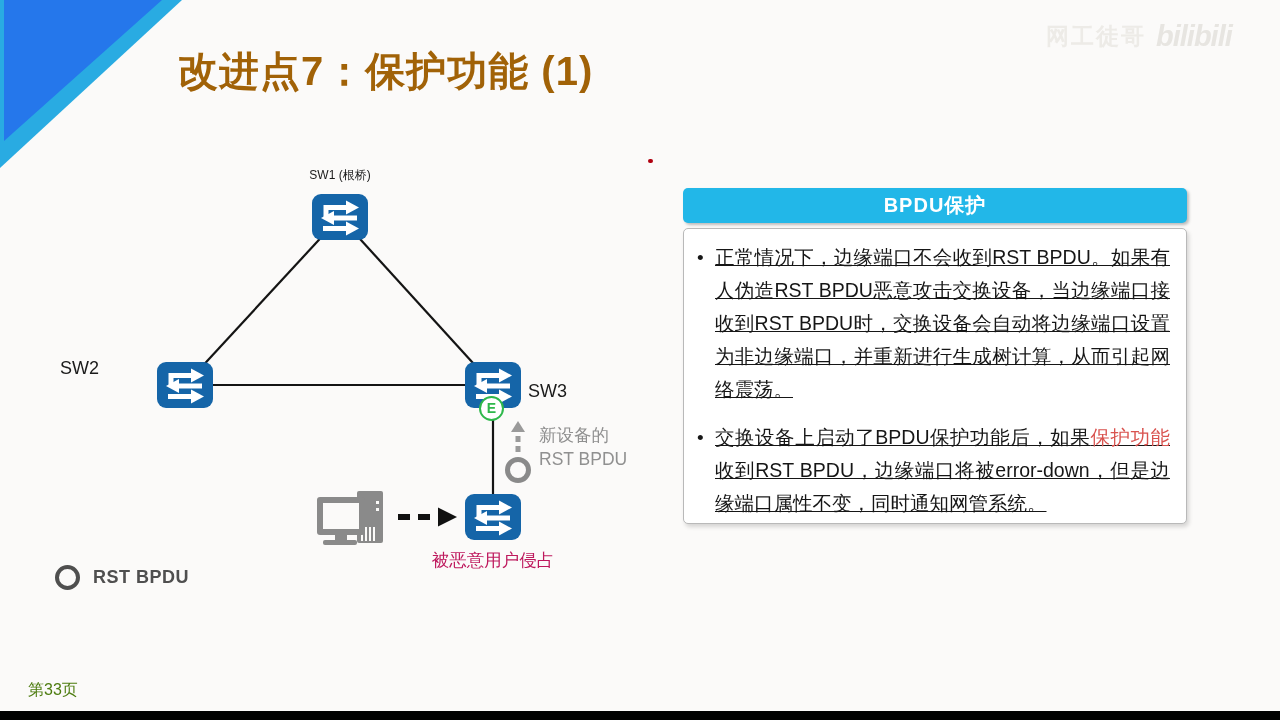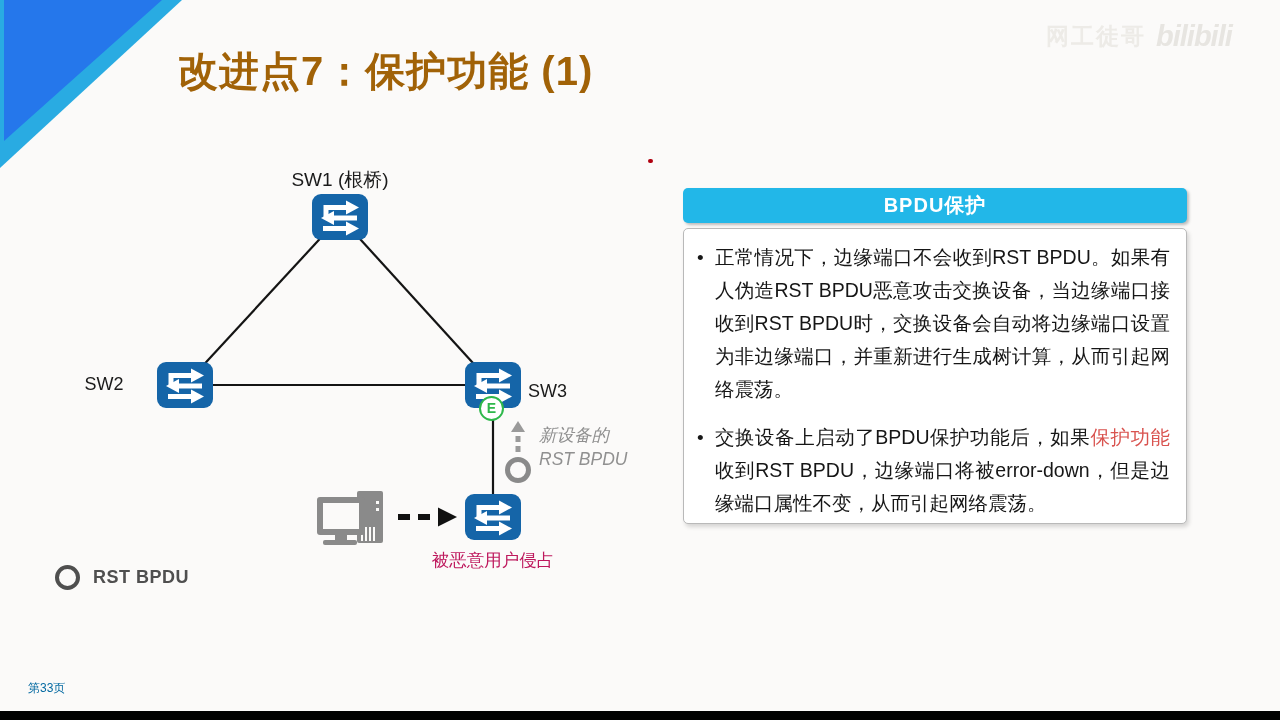--- a/index.html
+++ b/index.html
@@ -14,52 +14,52 @@
   .wm-cn{font-size:23px;font-weight:bold;color:#edebe7;letter-spacing:2px;}
   .wm-bili{font-size:29px;font-weight:bold;font-style:italic;color:#e7e5e1;letter-spacing:-1px;}
   
   .title{position:absolute;left:178px;top:44px;margin:0;font-size:40px;font-weight:800;
          color:#a16207;letter-spacing:1px;white-space:nowrap;}
   .laser-dot{position:absolute;left:648px;top:159px;width:5px;height:4px;background:#b00010;border-radius:2px;}
   
   .links{position:absolute;left:0;top:0;width:680px;height:720px;}
   .switch-node{position:absolute;width:56px;height:46px;}
   .node-label{position:absolute;font-size:18px;color:#1a1a1a;white-space:nowrap;}
-  .lbl-sw1{left:240px;top:167px;width:200px;text-align:center;font-size:19px;}
-  .lbl-sw2{left:60px;top:374px;width:88px;text-align:center;}
+  .lbl-sw1{left:240px;top:167px;width:200px;text-align:center;font-size:12px;}
+  .lbl-sw2{left:60px;top:358px;width:88px;text-align:left;}
   .lbl-sw3{left:528px;top:381px;}
   .e-badge{position:absolute;left:479px;top:396px;width:25px;height:25px;border-radius:50%;
            background:#fff;border:2.5px solid #2eb84b;box-sizing:border-box;color:#2eb84b;
            font-weight:bold;font-size:14px;line-height:20px;text-align:center;}
   .up-arrow{position:absolute;left:511px;top:421px;}
   .donut{position:absolute;left:505px;top:457px;width:16px;height:16px;border:5px solid #8a8a8a;
          border-radius:50%;background:#fbfaf9;}
-  .new-note{position:absolute;left:539px;top:423px;font-size:17.5px;line-height:24px;color:#909090;font-style:italic;}
+  .new-note{position:absolute;left:539px;top:423px;font-size:17.5px;line-height:24px;color:#909090;}
   .computer{position:absolute;left:315px;top:489px;}
   .dashed-arrow{position:absolute;left:394px;top:505px;}
   .lbl-rogue{position:absolute;left:383px;top:548px;width:220px;text-align:center;
              font-size:17.5px;color:#be185d;}
   .legend{position:absolute;left:55px;top:565px;display:flex;align-items:center;gap:13px;}
   .legend-circle{width:17px;height:17px;border:4px solid #4f4f4f;border-radius:50%;background:#fbfaf9;}
   .legend-label{font-size:18px;font-weight:bold;color:#4f4f4f;letter-spacing:.5px;}
   
   .panel-header{position:absolute;left:683px;top:188px;width:504px;height:35px;background:#22b7e8;
                 border-radius:5px;box-shadow:2px 2px 3px rgba(0,0,0,.25);text-align:center;}
   .panel-header span{font-size:20px;font-weight:bold;color:#fff;line-height:35px;letter-spacing:1px;}
   .panel-body{position:absolute;left:683px;top:228px;width:504px;height:296px;box-sizing:border-box;
               background:#fff;border:1px solid #b9b9b9;border-radius:5px;
               box-shadow:2px 3px 4px rgba(0,0,0,.15);padding:12px 16px 0 13px;}
   .bullet{display:flex;}
   .bullet + .bullet{margin-top:15px;}
   .bullet .marker{width:18px;font-size:19px;color:#161616;line-height:33px;flex:none;}
   .bullet p{flex:1;margin:0;font-size:19.5px;line-height:33px;color:#161616;
-            text-align:justify;}
+            text-align:justify;text-decoration:underline;}
   .red{color:#d9534f;}
   
-  .page-num{position:absolute;left:28px;top:680px;font-size:12px;color:#0369a1;}
+  .page-num{position:absolute;left:28px;top:680px;font-size:16px;color:#4d7c0f;}
   .bottom-bar{position:absolute;left:0;top:711px;width:1280px;height:9px;background:#010101;}
 </style>
 </head>
 <body>
 
 <div class="stage">
 
   <div class="tri tri-cyan"></div>
   <div class="tri tri-blue"></div>
 
@@ -172,20 +172,20 @@
   <div class="panel-header">
     <span>BPDU保护</span>
   </div>
   <div class="panel-body">
     <div class="bullet">
       <span class="marker">•</span>
       <p>正常情况下，边缘端口不会收到RST BPDU。如果有人伪造RST BPDU恶意攻击交换设备，当边缘端口接收到RST BPDU时，交换设备会自动将边缘端口设置为非边缘端口，并重新进行生成树计算，从而引起网络震荡。</p>
     </div>
     <div class="bullet">
       <span class="marker">•</span>
-      <p><span>交换设备上启动了BPDU保护功能后，如果</span><span class="red">保护功能</span><span>收到RST BPDU，边缘端口将被error-down，但是边缘端口属性不变，从而引起网络震荡。</span></p>
+      <p><span>交换设备上启动了BPDU保护功能后，如果</span><span class="red">保护功能</span><span>收到RST BPDU，边缘端口将被error-down，但是边缘端口属性不变，同时通知网管系统。</span></p>
     </div>
   </div>
 
   <div class="page-num">第33页</div>
   <div class="bottom-bar"></div>
 
 </div>
 
 </body></html>

